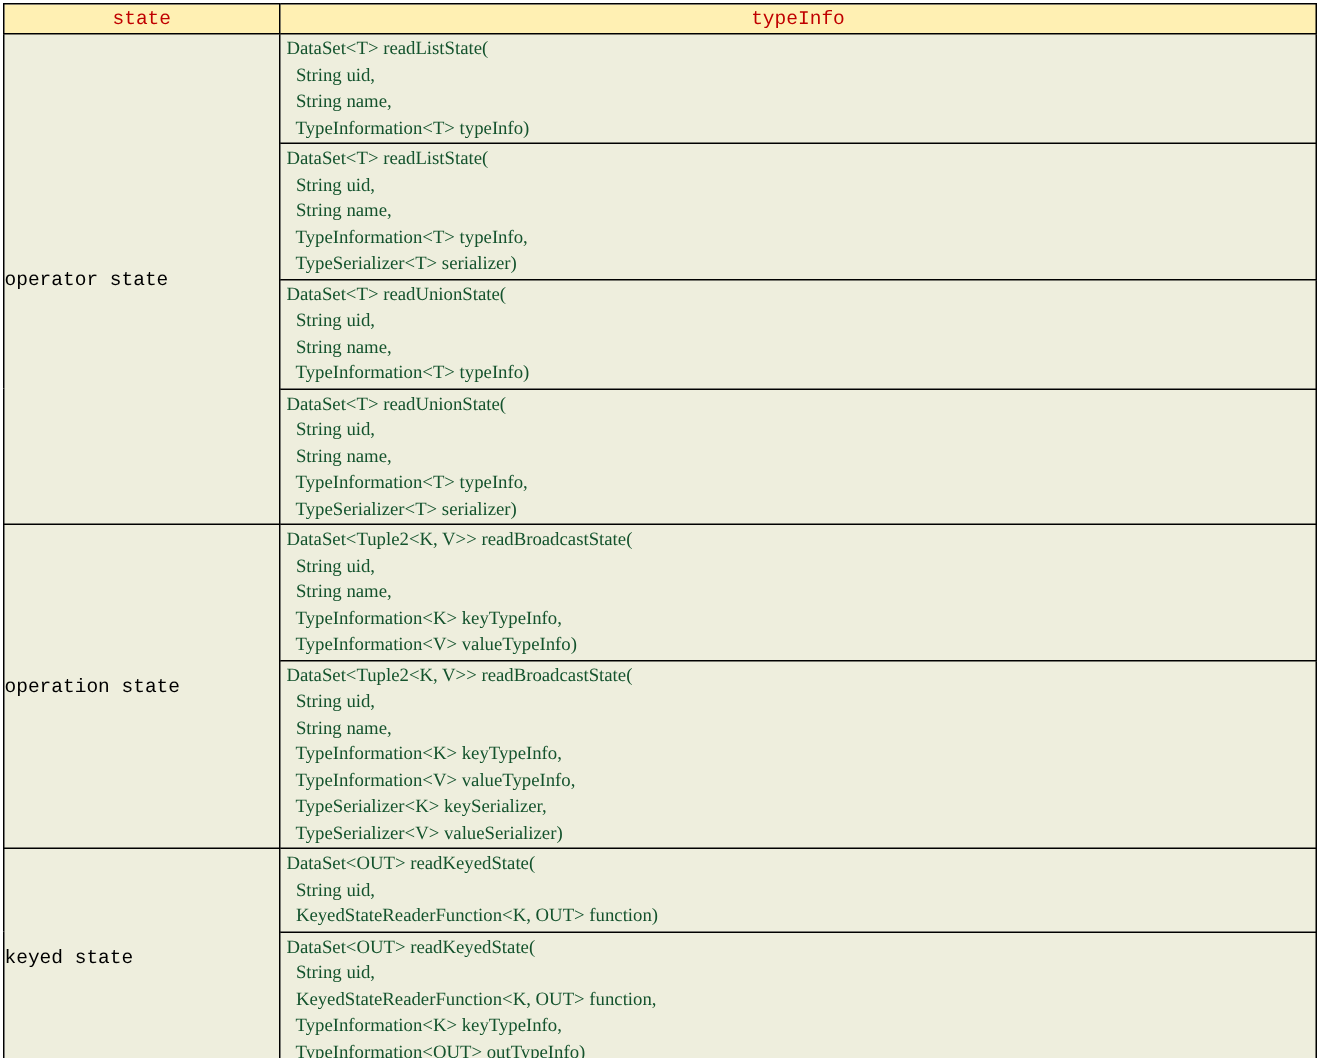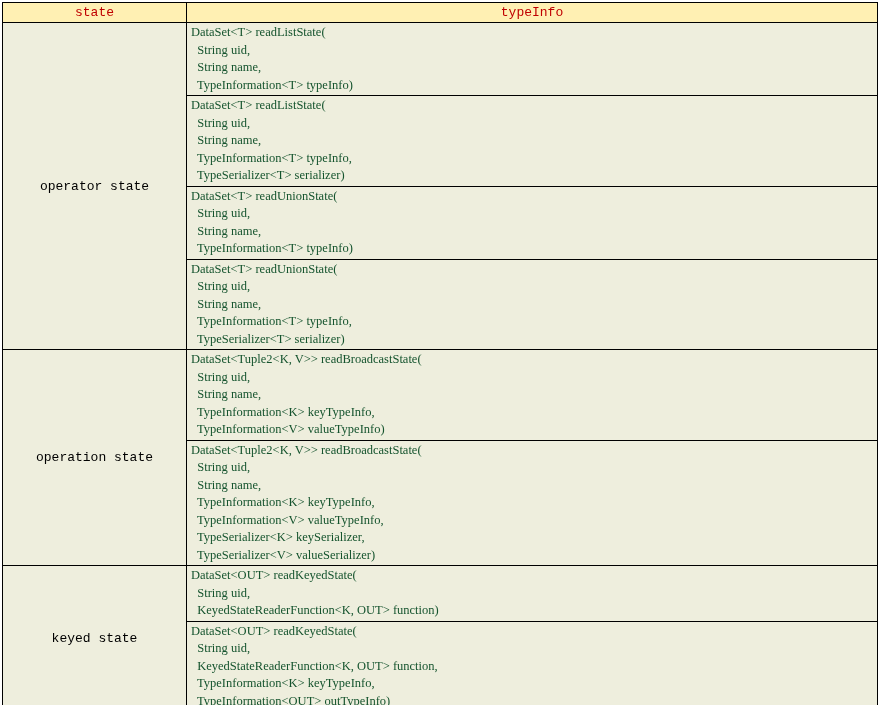--- a/index.html
+++ b/index.html
@@ -26,21 +26,20 @@
       background: #fff0b3;
       color: #c00000;
       font-weight: normal;
       text-align: center;
       padding: 2px;
       font-size: 13px;
       margin-left: 25px;
     }
     td.state-cell {
       background: #eeeedd;
-      text-align: center;
       color: #000;
       border-bottom: 1px solid #000;
       font-size: 13px;
     }
     td.op-cell {
       background: #eeeedd;
       padding: 1px 4px;
       font-family: Liberation Serif, serif;
       white-space: pre;
       color: #14532d;

